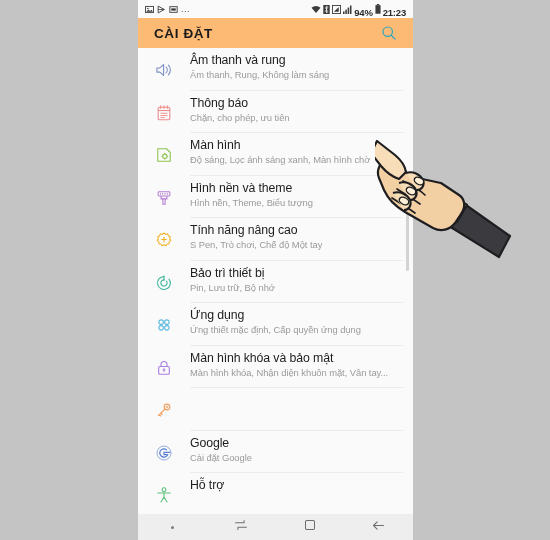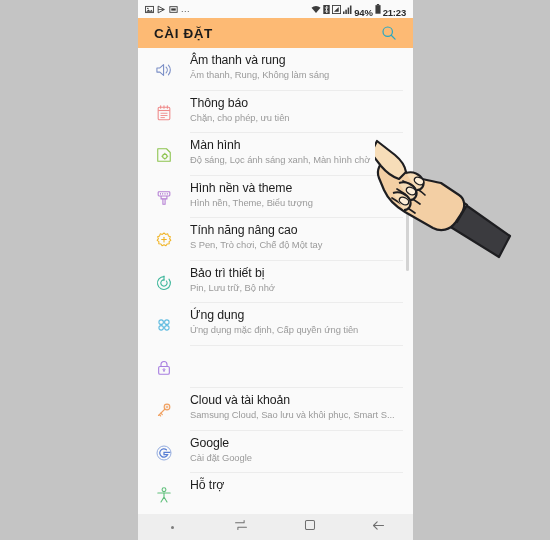--- a/index.html
+++ b/index.html
@@ -384,51 +384,51 @@
         <div class="row-icon">
           <svg width="20" height="20" viewBox="0 0 24 24">
               <circle cx="8.6" cy="8.6" r="2.7" fill="none" stroke="#62bce0" stroke-width="1.35"></circle>
               <circle cx="15.4" cy="8.6" r="2.7" fill="none" stroke="#62bce0" stroke-width="1.35"></circle>
               <circle cx="8.6" cy="15.4" r="2.7" fill="none" stroke="#62bce0" stroke-width="1.35"></circle>
               <circle cx="15.4" cy="15.4" r="2.7" fill="none" stroke="#62bce0" stroke-width="1.35"></circle>
             </svg>
         </div>
         <div class="row-text">
           <div class="row-title">Ứng dụng</div>
-          <div class="row-sub">Ứng dụng mặc định, Cấp quyền ứng tiên</div>
+          <div class="row-sub">Ứng thiết mặc định, Cấp quyền ứng dụng</div>
         </div>
         <div class="divider"></div>
       </div>
 
       <div class="row">
         <div class="row-icon">
           <svg width="20" height="20" viewBox="0 0 24 24">
               <rect x="5.6" y="10.2" width="12.8" height="9.3" rx="1.6" fill="none" stroke="#a87fe0" stroke-width="1.35"></rect>
               <path d="M8.4 10.2 L8.4 7.8 A3.6 3.6 0 0 1 15.6 7.8 L15.6 10.2" fill="none" stroke="#a87fe0" stroke-width="1.35"></path>
               <circle cx="12" cy="14" r="1.1" fill="none" stroke="#a87fe0" stroke-width="1.2"></circle>
               <line x1="12" y1="15.1" x2="12" y2="16.8" stroke="#a87fe0" stroke-width="1.2"></line>
             </svg>
+        </div>
+        <div class="row-text">
+          <div class="row-title">Màn hình khóa và bảo mật</div>
+          <div class="row-sub">Màn hình khóa, Nhận diện khuôn mặt, Vân tay...</div>
         </div>
         <div class="divider"></div>
       </div>
 
       <div class="row">
         <div class="row-icon">
           <svg width="20" height="20" viewBox="0 0 24 24">
               <circle cx="15.6" cy="8.4" r="3.4" fill="none" stroke="#f0a060" stroke-width="1.35"></circle>
               <circle cx="15.6" cy="8.4" r="1.1" fill="none" stroke="#f0a060" stroke-width="1.05"></circle>
               <line x1="13.2" y1="10.8" x2="5.4" y2="18.6" stroke="#f0a060" stroke-width="1.35" stroke-linecap="round"></line>
               <line x1="8.2" y1="15.8" x2="10" y2="17.6" stroke="#f0a060" stroke-width="1.35" stroke-linecap="round"></line>
               <line x1="6.4" y1="17.6" x2="8" y2="19.2" stroke="#f0a060" stroke-width="1.35" stroke-linecap="round"></line>
             </svg>
         </div>
-        <div class="row-text">
-          <div class="row-title">Cloud và tài khoản</div>
-          <div class="row-sub">Samsung Cloud, Sao lưu và khôi phục, Smart S...</div>
-        </div>
         <div class="divider"></div>
       </div>
 
       <div class="row">
         <div class="row-icon">
           <svg width="20" height="20" viewBox="0 0 24 24">
               <path d="M19.2 11.2 L12 11.2 L12 14 L16.3 14 A4.9 4.9 0 1 1 14.9 8.2" fill="none" stroke="#5a7fd4" stroke-width="1.5" stroke-linecap="round"></path>
               <circle cx="12" cy="12" r="8.4" fill="none" stroke="#8fa8dd" stroke-width="1.15"></circle>
             </svg>
         </div>

